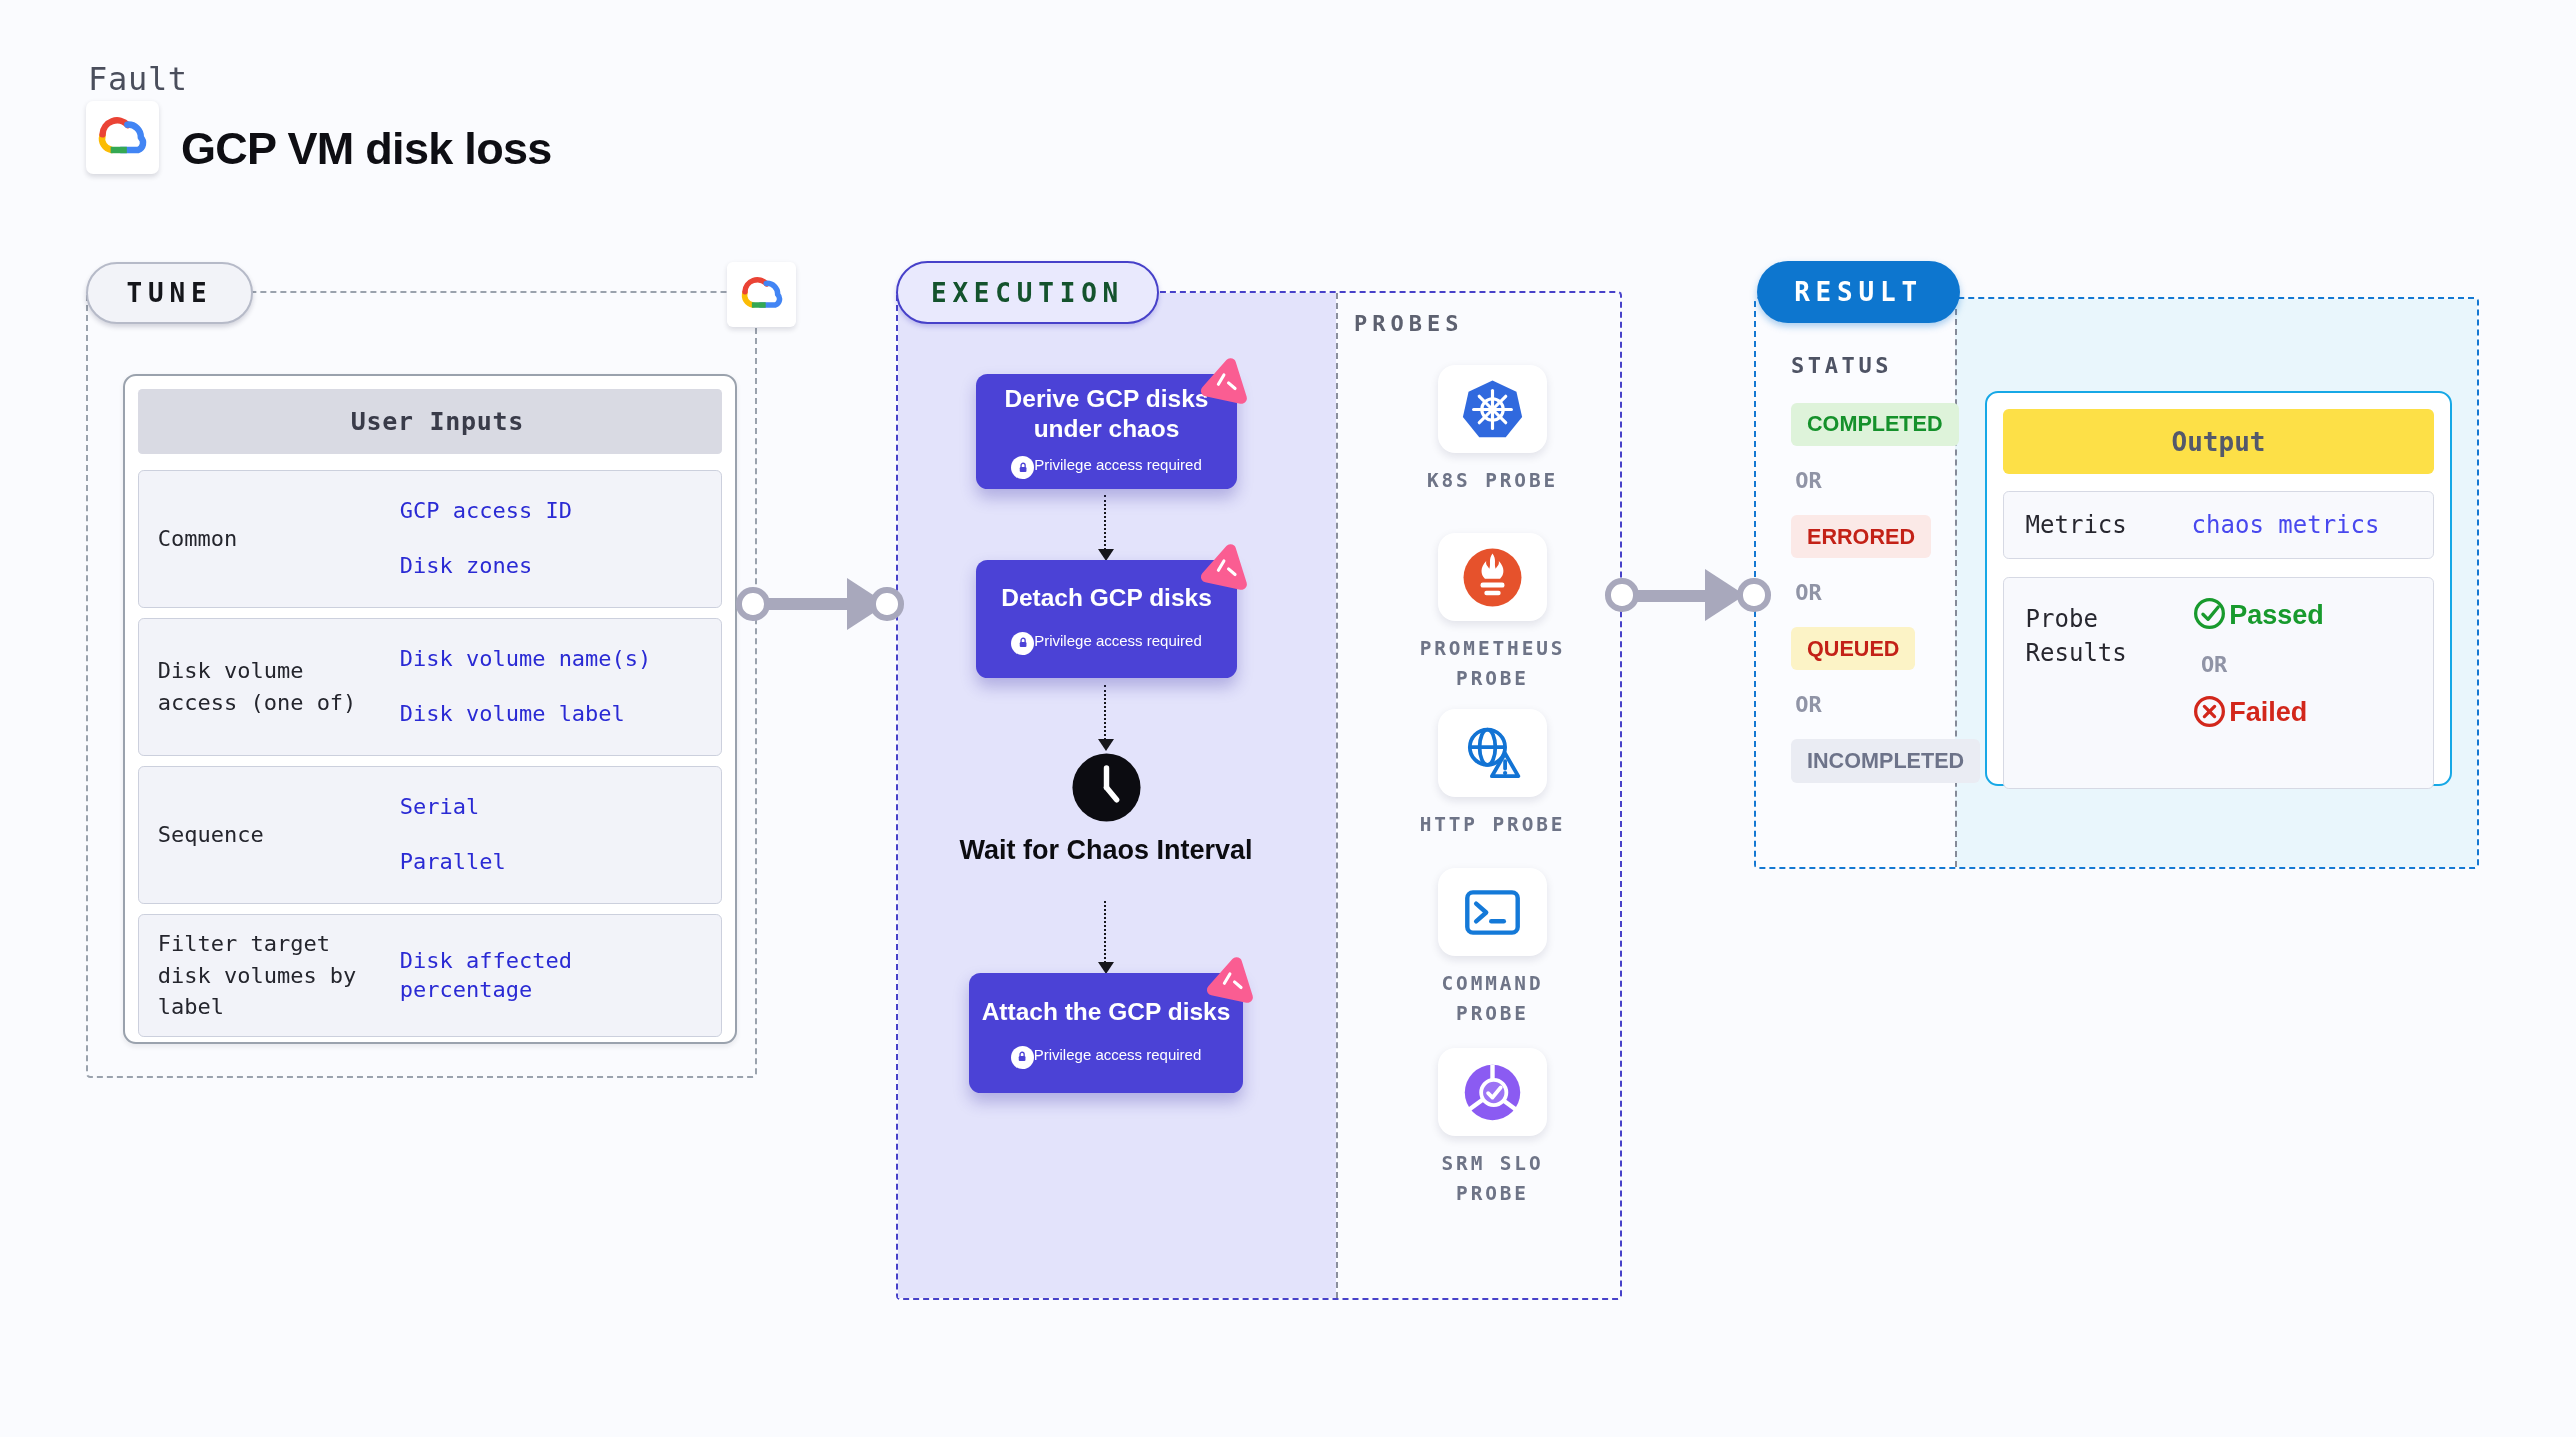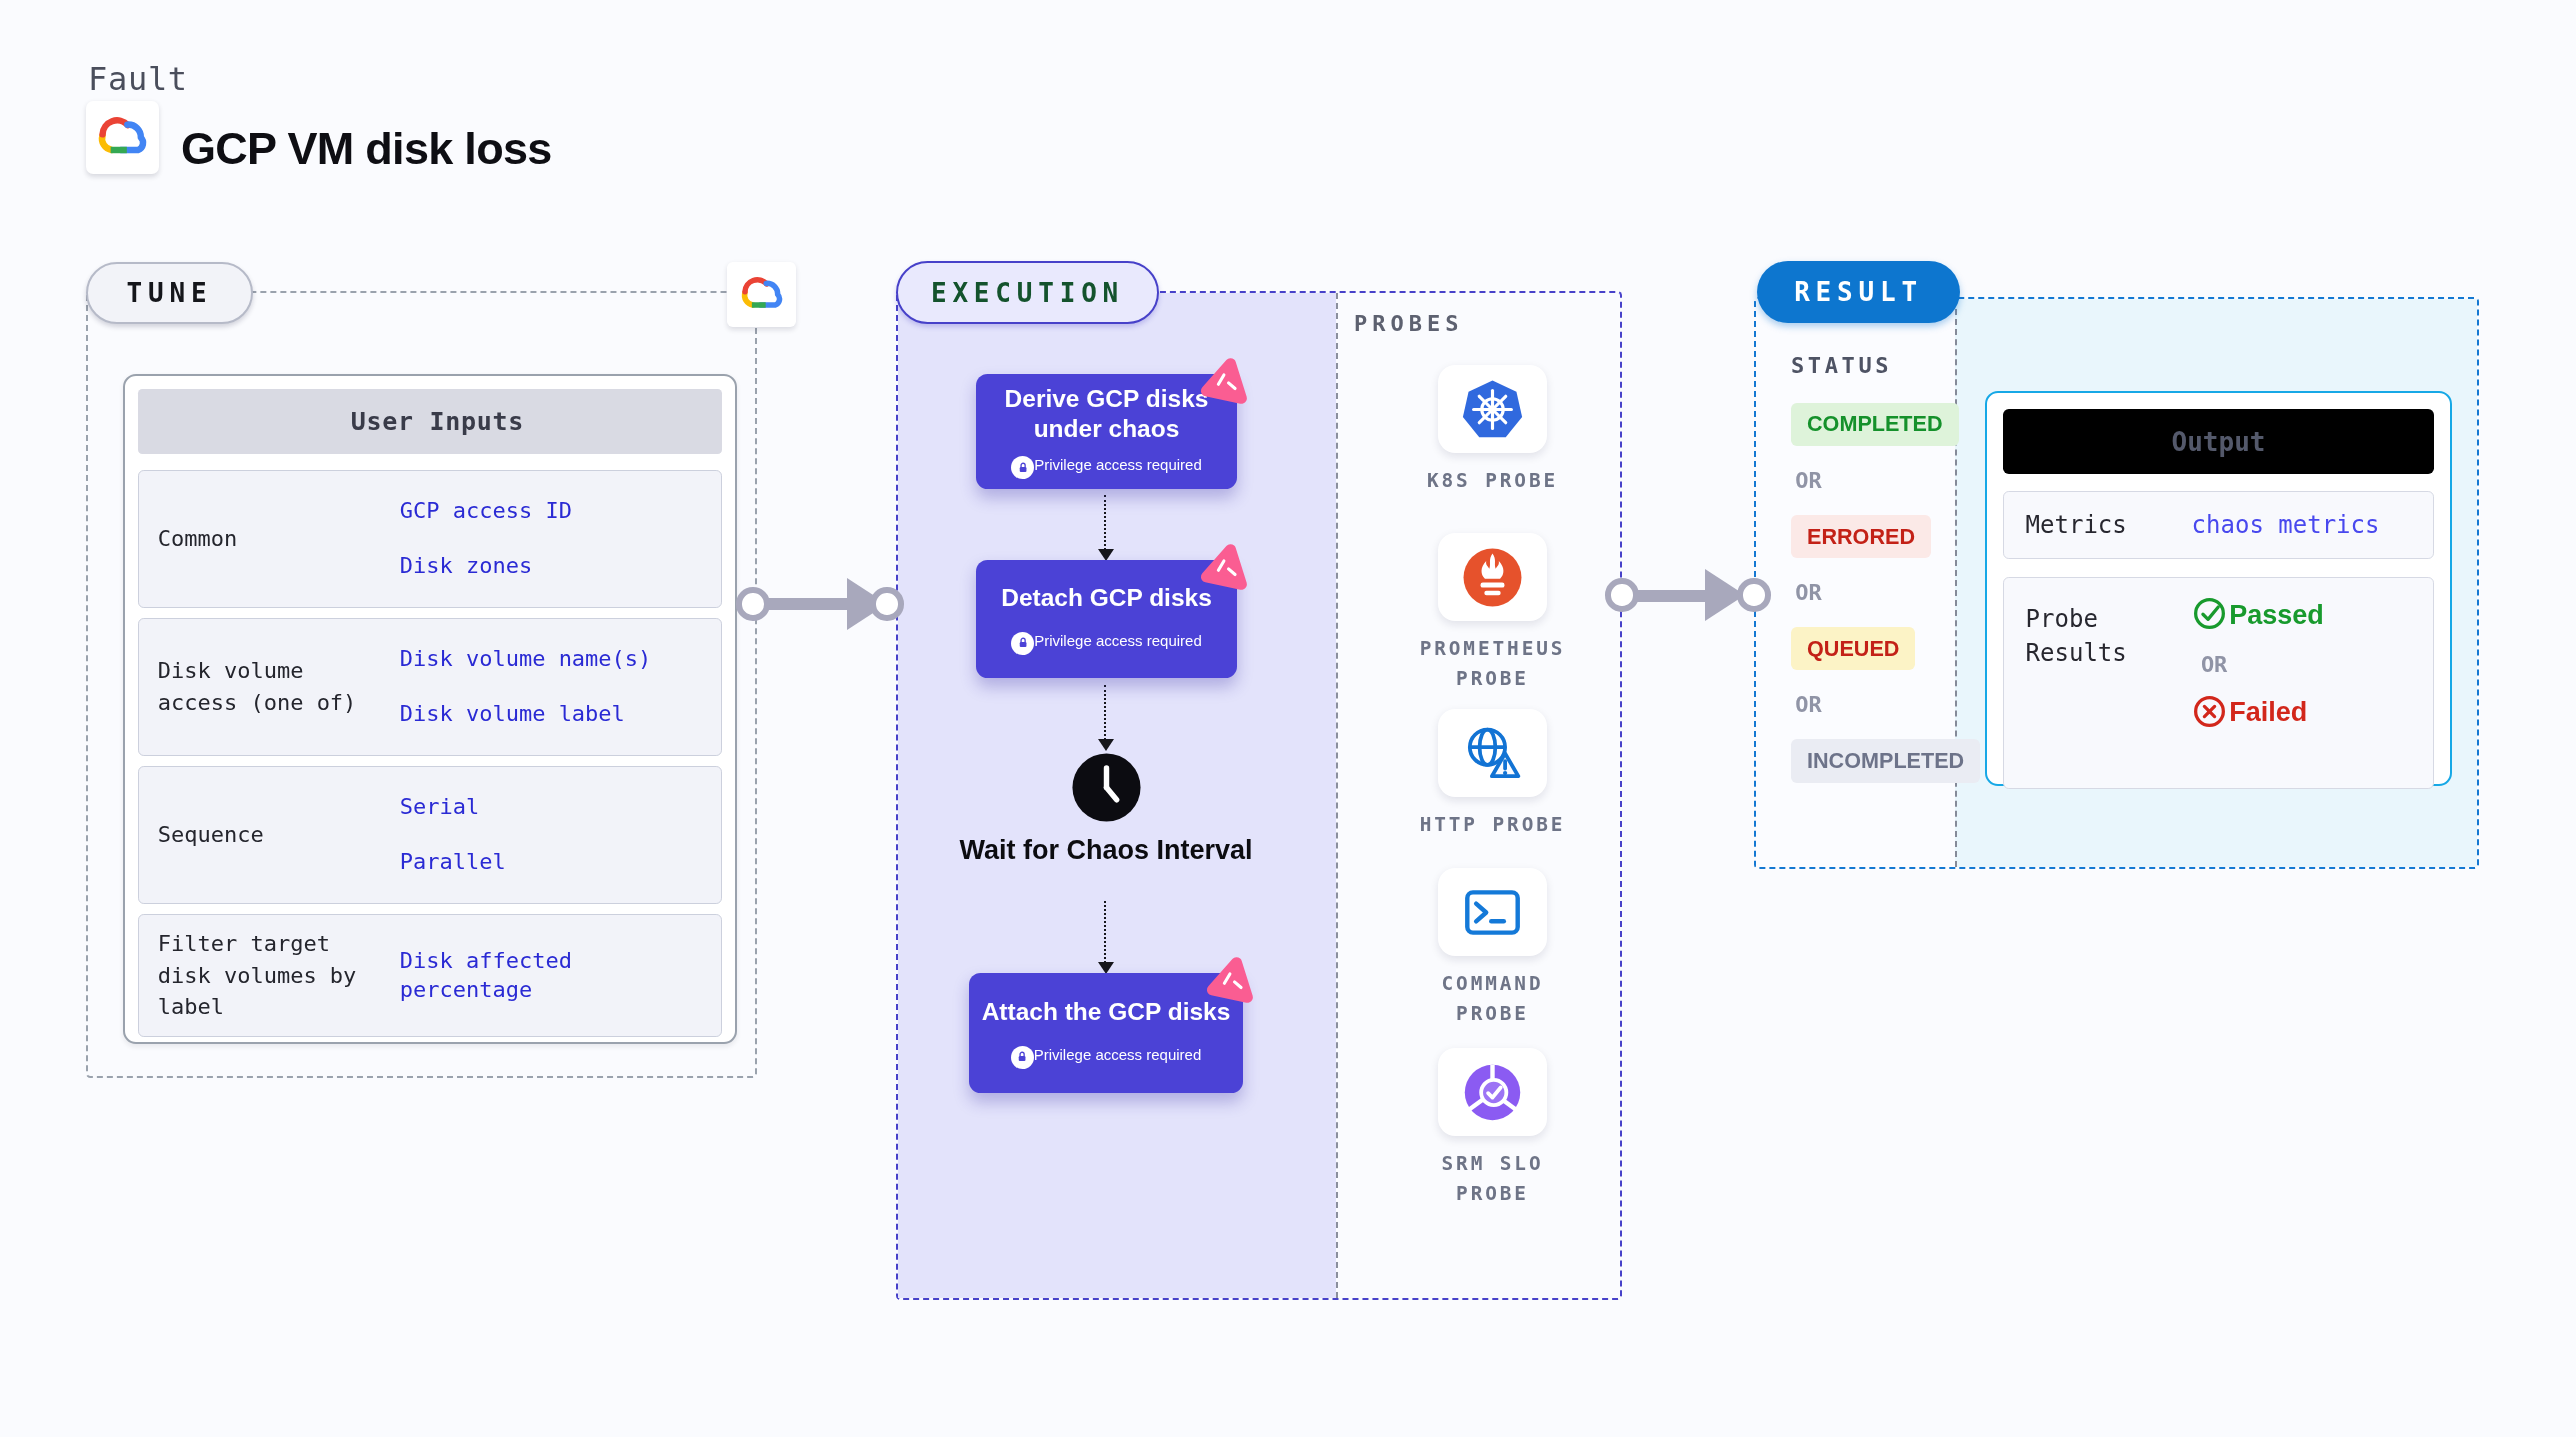--- a/index.html
+++ b/index.html
@@ -87,21 +87,21 @@
   .status-badge{font-family:"Liberation Sans",sans-serif;font-size:21.6px;font-weight:bold;
     padding:8.6px 16px;border-radius:5.8px;}
   .st-completed{color:#15912b;background:#def3da;}
   .st-errored{color:#c32117;background:#fbe9e7;}
   .st-queued{color:#c32117;background:#fcf3c6;}
   .st-incompleted{color:#6d7389;background:#eaecf3;}
   .or-label{font-size:22px;font-weight:600;color:#9094a6;padding-left:4.3px;}
 
   .output-card{left:1985px;top:391px;width:467px;height:395px;background:#fff;border:2.9px solid #16a8e6;
     border-radius:13px;box-sizing:border-box;padding:16px;z-index:10;}
-  .output-header{height:65px;background:#000000;border-radius:5.8px;display:flex;align-items:center;
+  .output-header{height:65px;background:#fde047;border-radius:5.8px;display:flex;align-items:center;
     justify-content:center;font-size:26px;color:#54596b;font-weight:600;}
   .out-row{border:1.4px solid #d6d9e4;background:#f8f9fd;border-radius:5.8px;margin-top:17.3px;
     box-sizing:border-box;display:flex;padding:0 21.6px;}
   .metrics-row{height:68px;align-items:center;}
   .metrics-label{font-size:24px;color:#27272f;flex:0 0 166px;}
   .metrics-value{font-size:24px;color:#4848ee;}
   .probe-results-row{height:212px;padding-top:18.7px;padding-bottom:11.5px;}
   .pr-label{font-size:24px;color:#27272f;flex:0 0 148px;line-height:1.4;padding-top:7.2px;}
   .pr-values{flex:1;display:flex;flex-direction:column;gap:17.3px;padding-left:18.7px;}
   .pr-line{display:flex;align-items:center;gap:2px;}

